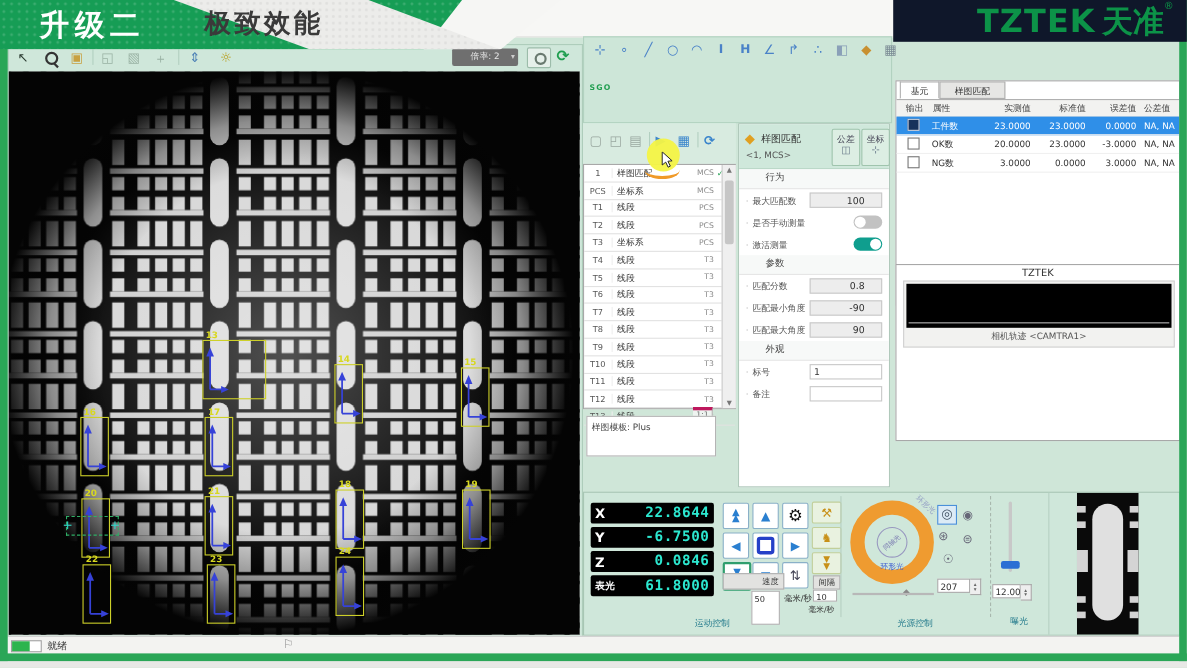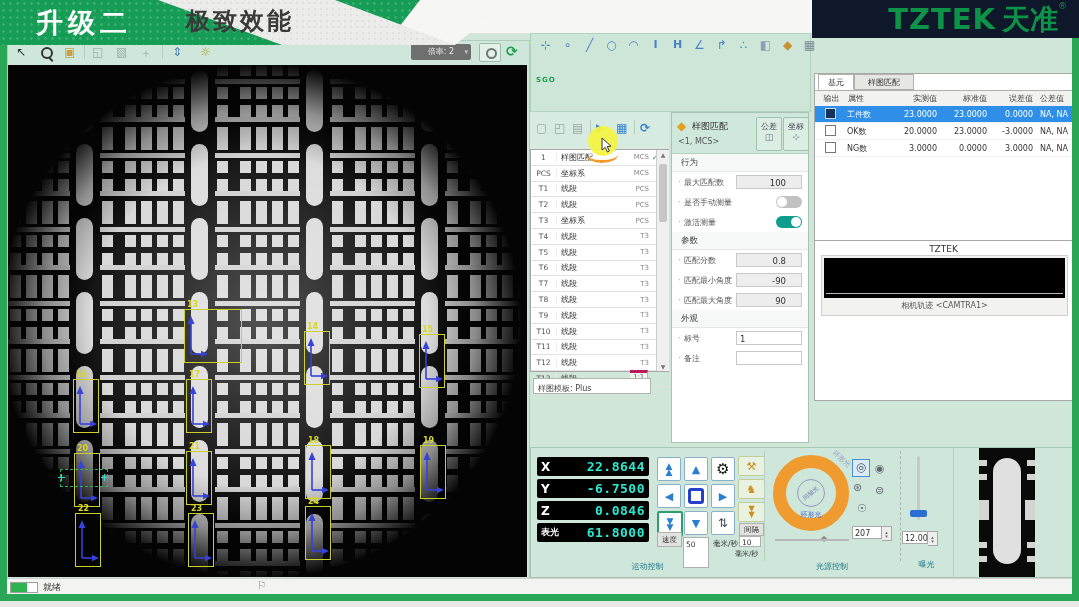--- a/index.html
+++ b/index.html
@@ -63,33 +63,33 @@
   .lp-list{position:absolute;left:0;top:37px;width:139px;height:223px;background:#fff;border:1px solid #a8a8a8;box-sizing:border-box;}
   .lrow{display:flex;height:14.8px;border-bottom:1px solid #e2e2e2;align-items:center;}
   .lrow .rid{width:25px;font-size:7.5px;color:#555;text-align:center;border-right:1px solid #eee;}
   .lrow .rname{width:64px;font-size:8px;color:#333;padding-left:4px;overflow:hidden;white-space:nowrap;}
   .lrow .rref{width:24px;font-size:7px;color:#888;text-align:right;}
   .lrow .chk{width:12px;text-align:center;font-size:8px;color:#1f9e4f;}
   .lrow.checked .chk::after{content:"✓";}
   .lp-scroll{position:absolute;left:126px;top:38px;width:12px;height:221px;background:#efefef;border-left:1px solid #ccc;}
   .lp-scroll .sarr{position:absolute;left:0;width:12px;font-size:6px;color:#777;text-align:center;}
   .lp-scroll .sthumb{position:absolute;left:1.5px;top:14px;width:8px;height:58px;background:#c6c6c6;border-radius:2px;}
-  .lp-footer{position:absolute;left:3px;top:266px;width:118px;height:16px;background:#fff;border:1px solid #b4b4b4;font-size:8px;color:#444;line-height:20px;padding-left:4px;box-sizing:border-box;}
+  .lp-footer{position:absolute;left:3px;top:266px;width:118px;height:37px;background:#fff;border:1px solid #b4b4b4;font-size:8px;color:#444;line-height:20px;padding-left:4px;box-sizing:border-box;}
   .lp-ratio{position:absolute;left:100px;top:258px;font-size:7px;color:#666;border-top:3px solid #be185d;border-right:1px solid #b4b4b4;padding:0 3px;background:#eef4f0;}
   
   .props-panel{background:#fff;border:1px solid #a8c4b4;box-sizing:border-box;}
   .pp-header{position:absolute;left:0;top:0;width:100%;height:41px;background:#cfe8db;border-bottom:1px solid #b2d2c0;box-sizing:border-box;}
   .pp-ico{position:absolute;left:5px;top:6px;font-size:12px;color:#e0a020;}
   .pp-title{position:absolute;left:20px;top:7px;font-size:9px;color:#333;}
   .pp-sub{position:absolute;left:6px;top:24px;font-size:8px;color:#555;}
   .pp-btn{position:absolute;top:4px;width:24px;height:32px;background:#dceee3;border:1px solid #9fc4ad;border-radius:2px;text-align:center;}
   .pp-btn .t{display:block;font-size:8px;color:#445;margin-top:3px;}
   .pp-btn .g{display:block;font-size:9px;color:#678;}
   .pp-body{position:absolute;left:0;top:41px;width:100%;bottom:0;background:#fff;}
-  .sec-title{height:17px;line-height:17px;padding-left:9px;font-size:8.5px;color:#444;background:#f7f9f8;border-bottom:1px solid #e6e6e6;}
+  .sec-title{height:17px;line-height:17px;padding-left:24px;font-size:8.5px;color:#444;background:#f7f9f8;border-bottom:1px solid #e6e6e6;}
   .prow{display:flex;align-items:center;height:20px;padding:0 6px 0 6px;}
   .prow .dot{color:#aaa;font-size:8px;width:6px;}
   .prow .pl{flex:1;font-size:8px;color:#555;}
   .pval{width:66px;height:14px;background:#ededed;border:1px solid #c8c8c8;font-size:8.5px;color:#333;text-align:right;line-height:14px;padding-right:15px;box-sizing:border-box;}
   .pval.white{background:#fff;text-align:left;padding-left:3px;}
   .toggle{width:26px;height:12px;border-radius:6px;background:#c2c2c2;position:relative;}
   .toggle::after{content:"";position:absolute;left:1px;top:1px;width:10px;height:10px;border-radius:50%;background:#fff;}
   .toggle.on{background:#0f9e8e;}
   .toggle.on::after{left:15px;}
   
@@ -656,21 +656,21 @@
           <span>▼</span>
         </span>
       </div>
     <div class="nav-btn" style="left:153px;top:63px;">
         <span>▼</span>
       </div>
     <div class="nav-btn" style="left:180px;top:63px;">
         <span class="joy">⇅</span>
       </div>
 
-    <span class="abs small-btn" style="left:126px;top:84px;width:23px;height:13px;line-height:13px;">速度</span>
+    <span class="abs small-btn" style="left:126px;top:73px;width:23px;height:13px;line-height:13px;padding-left:31px;">速度</span>
     <span class="abs small-inp" style="left:152px;top:89px;width:26px;height:31px;line-height:13px;">50</span>
     <span class="abs unit" style="left:182px;top:91px;">毫米/秒</span>
 
     <div class="ybtn" style="left:207px;top:8px;">
         <span>⚒</span>
       </div>
     <div class="ybtn" style="left:207px;top:31px;">
         <span>♞</span>
       </div>
     <div class="ybtn" style="left:207px;top:54px;">

